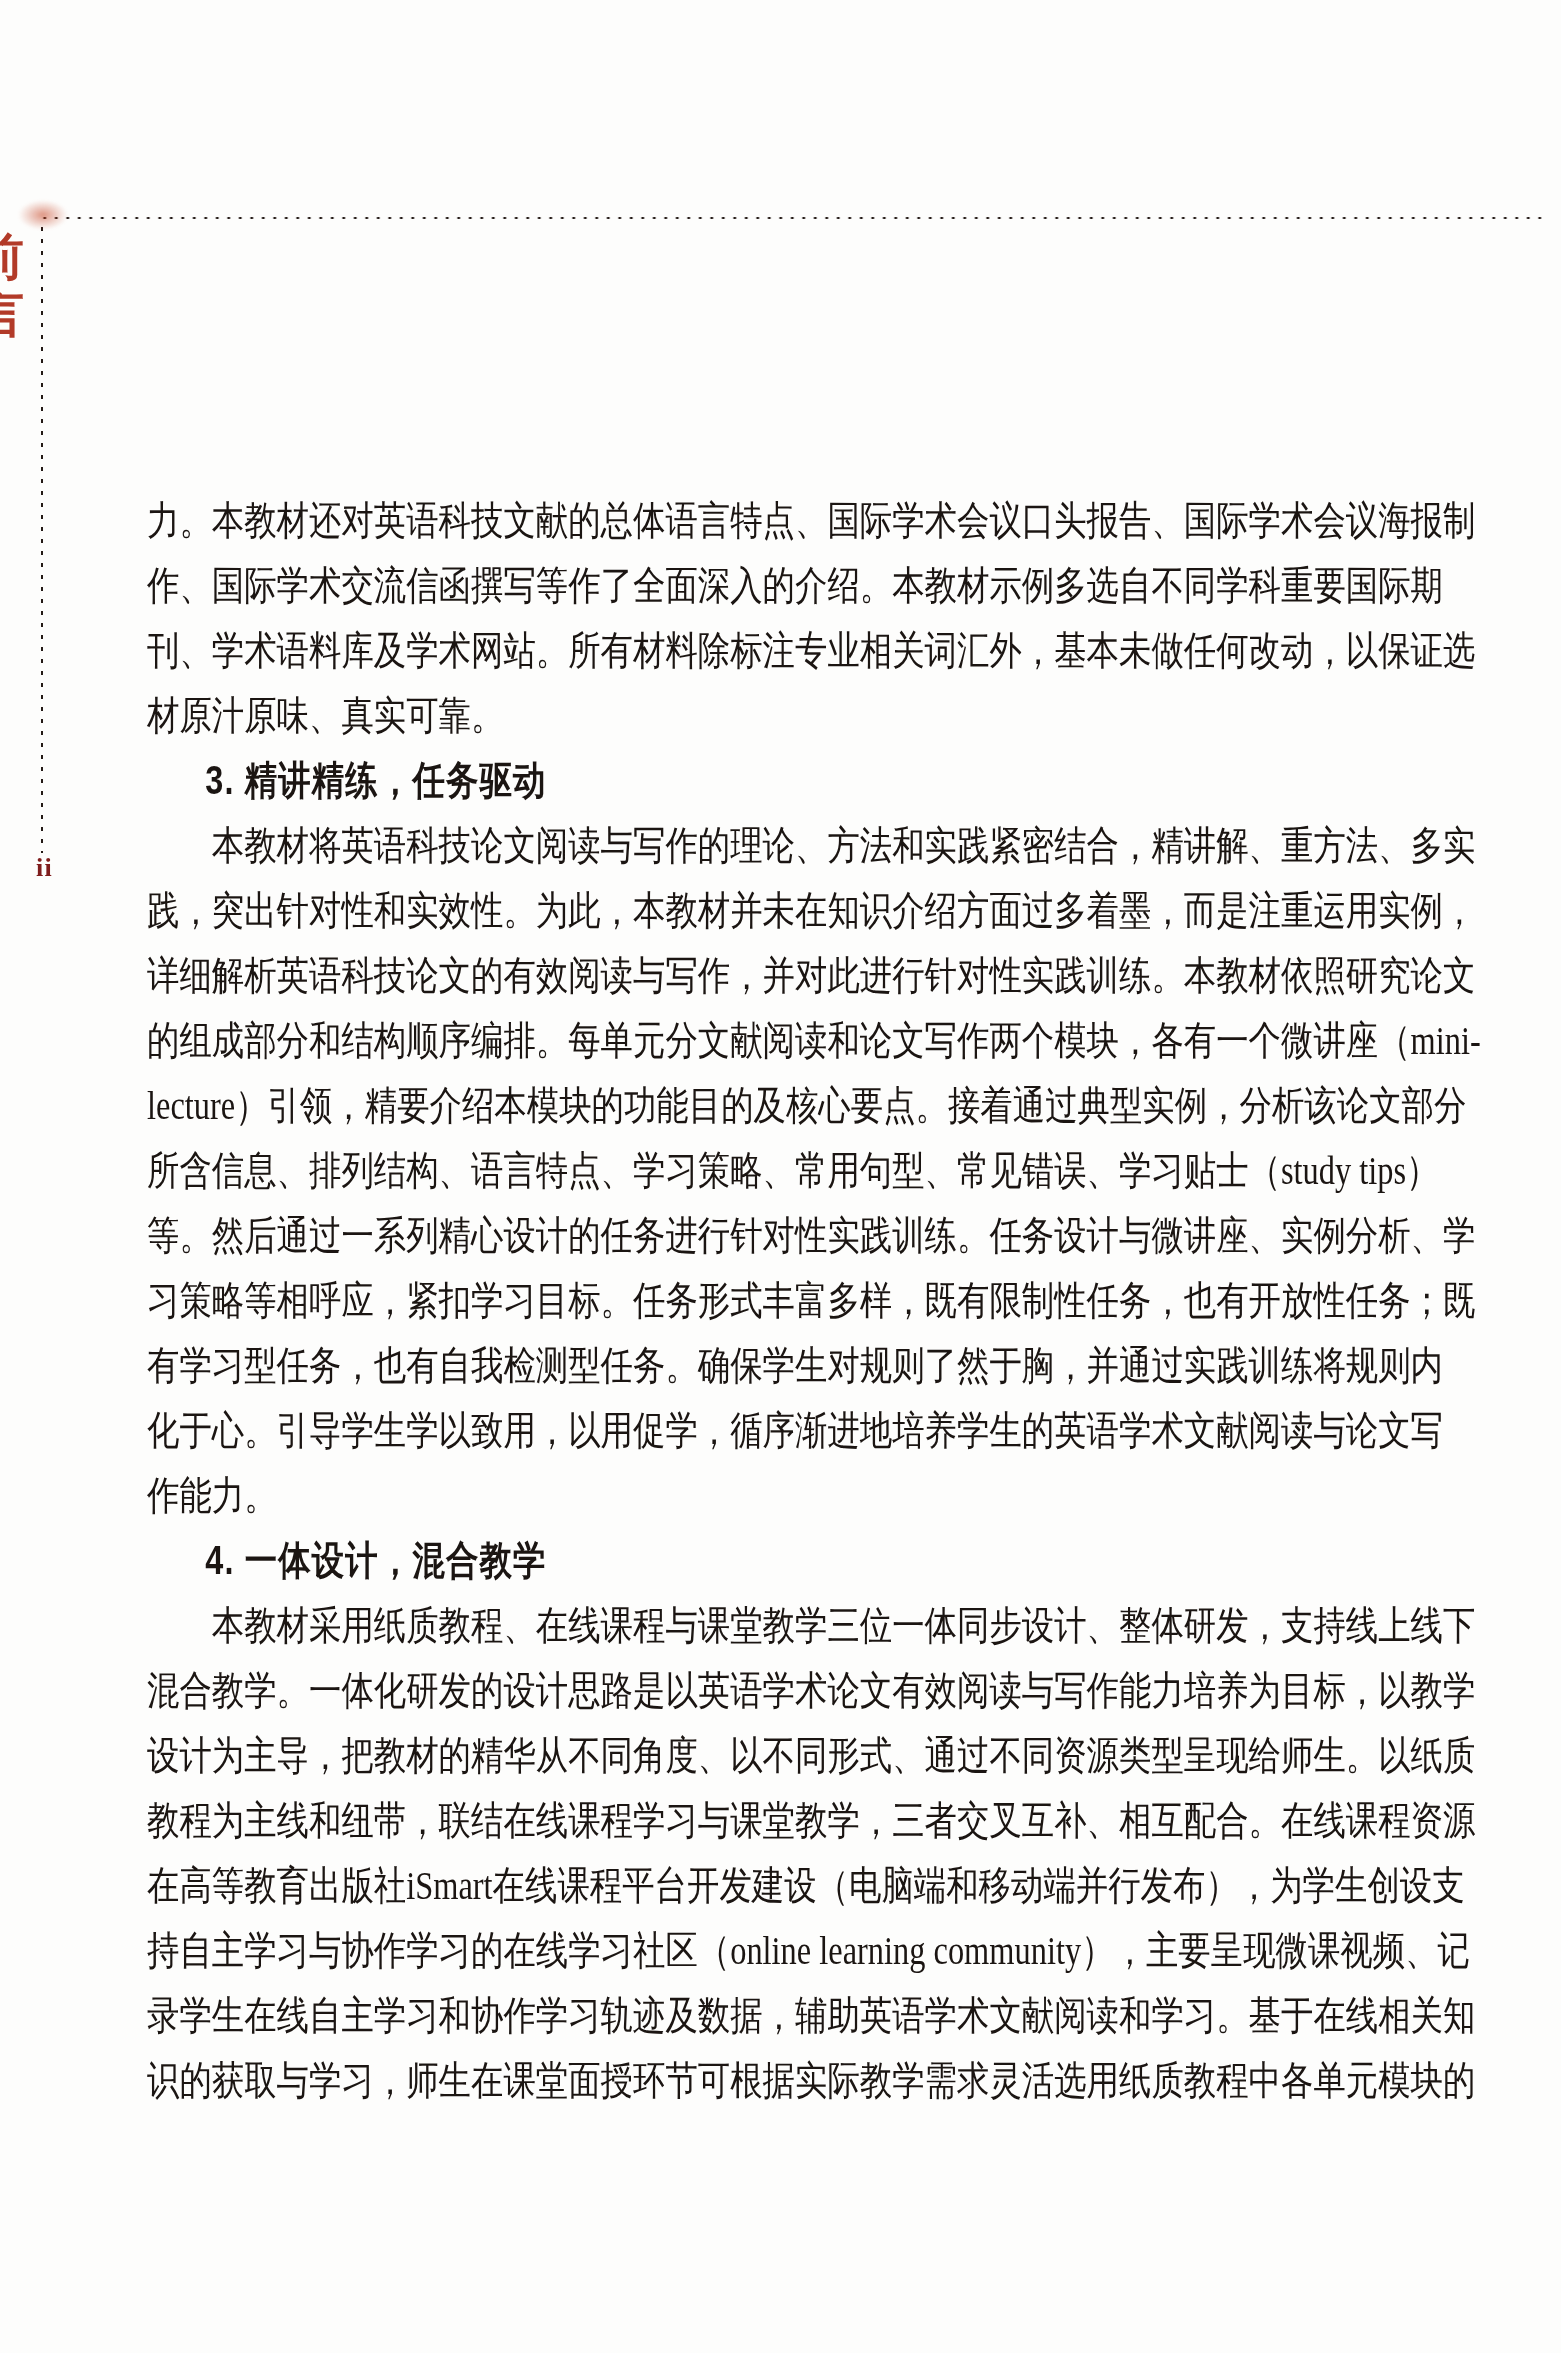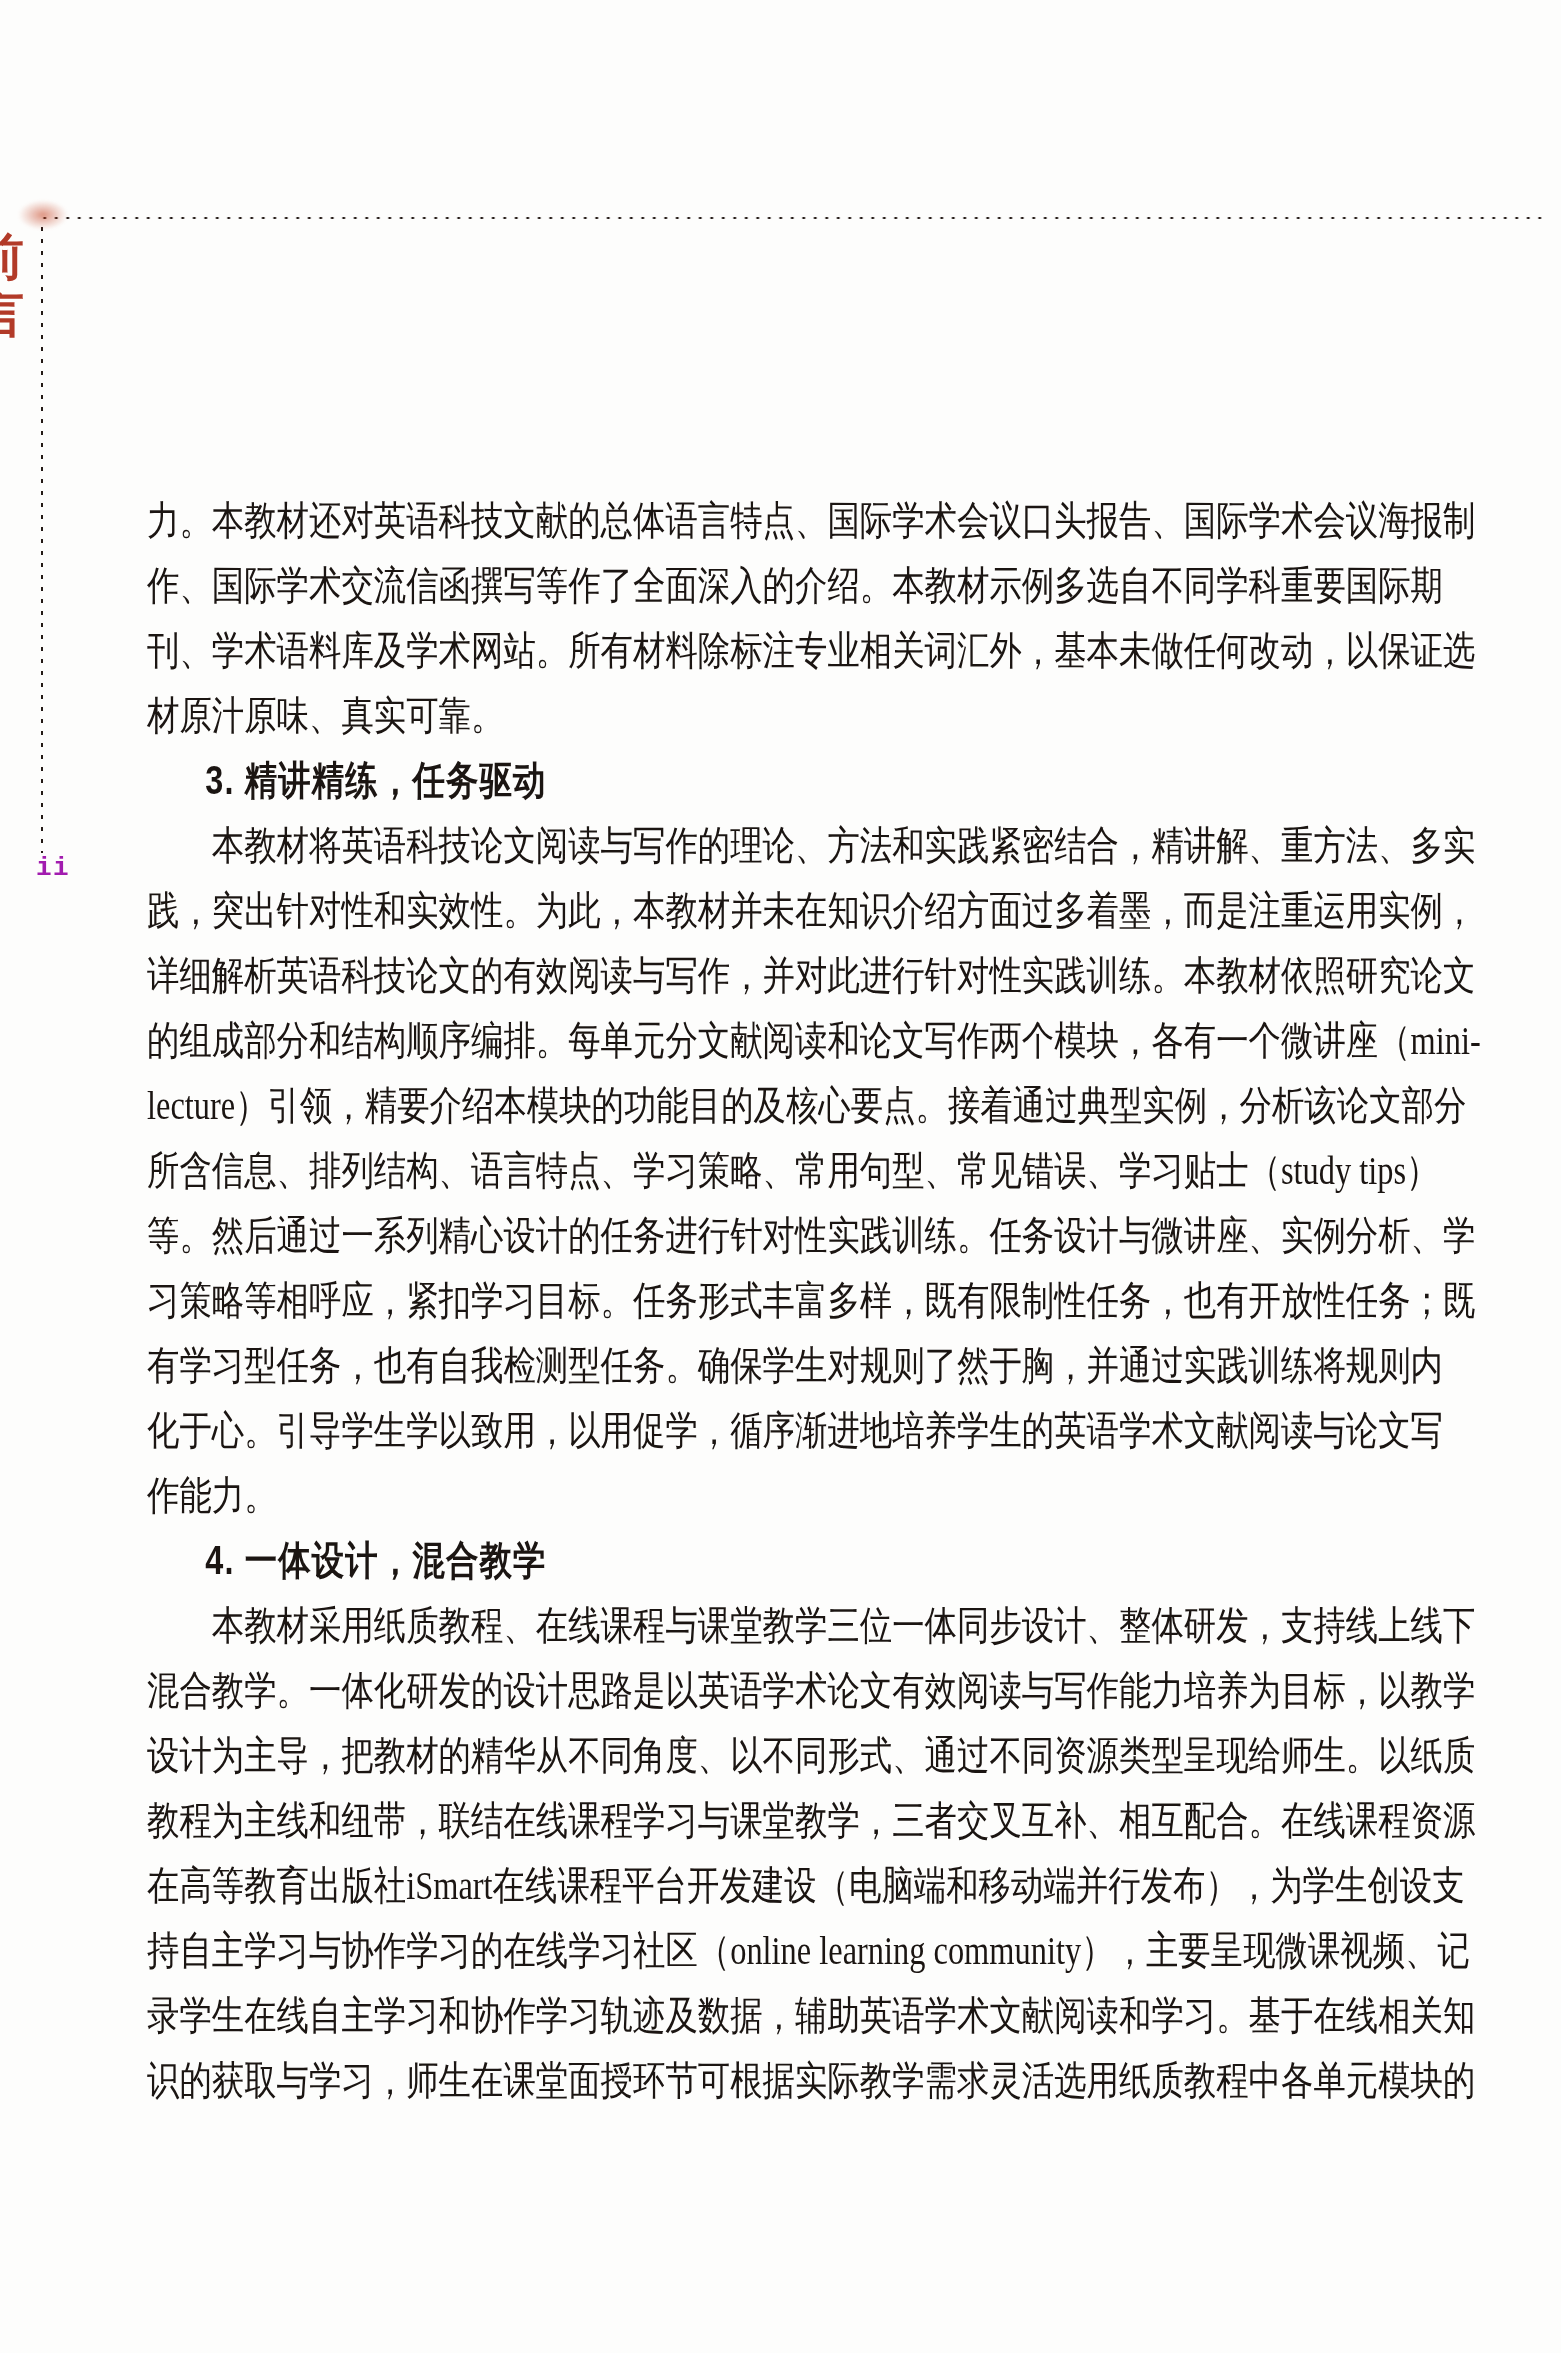--- a/index.html
+++ b/index.html
@@ -50,23 +50,23 @@
     font-weight: bold;
     font-family: "Liberation Serif", serif;
   }
 
   
   .page-num {
     position: absolute;
     left: 36px; top: 853px;
     font-size: 26px;
     font-weight: bold;
-    color: #a21caf;
+    color: #7f1d1d;
     letter-spacing: 1.4px;
-    font-family: Liberation Mono, monospace;
+    font-family: Liberation Serif, serif;
   }
 
   
   .textblock {
     position: absolute;
     left: 147px; top: 488px;
     width: 1684px;
     transform: scaleX(0.81);
     transform-origin: 0 0;
     color: #1b1512;

